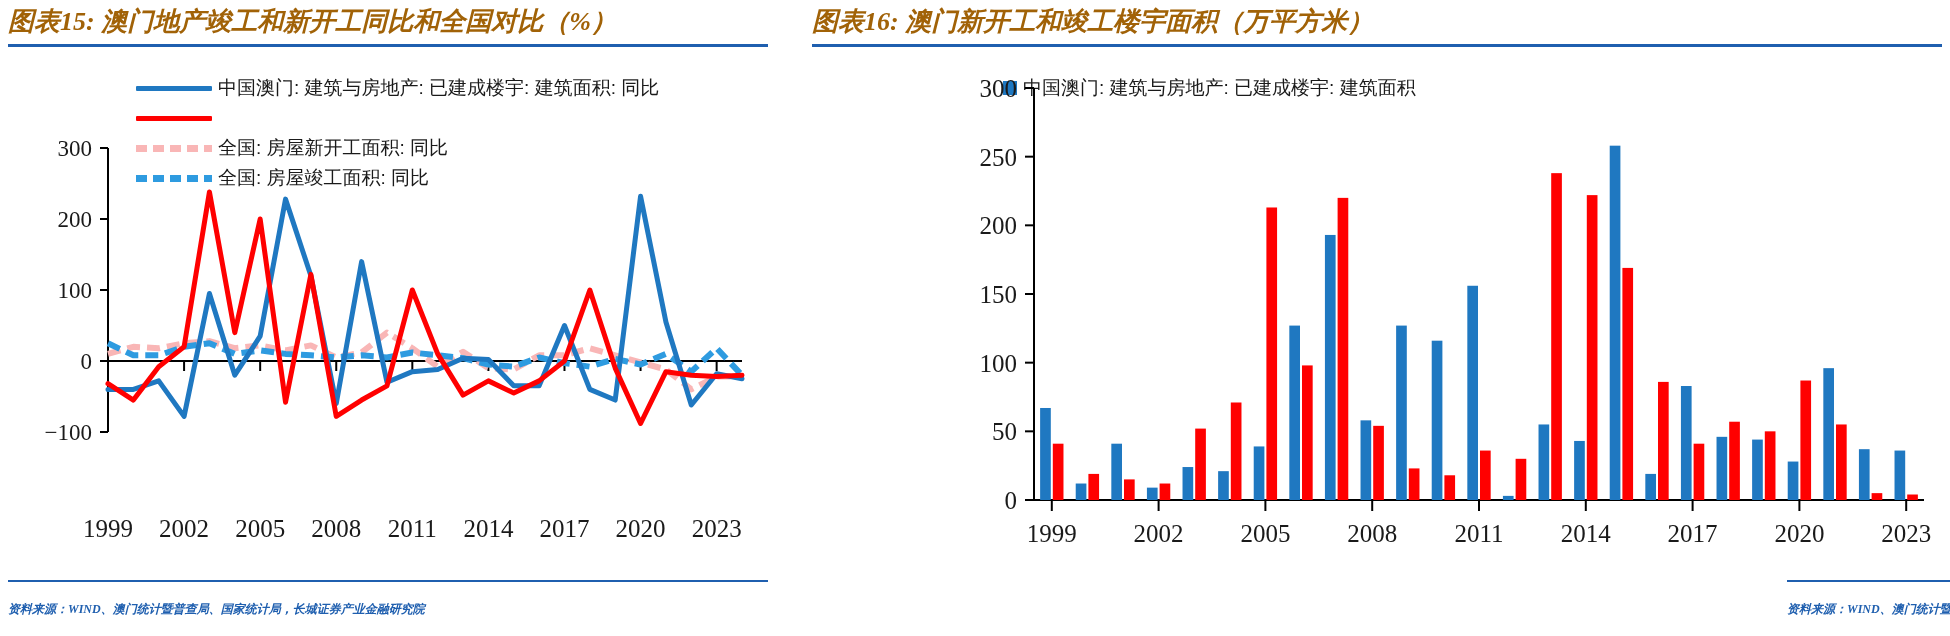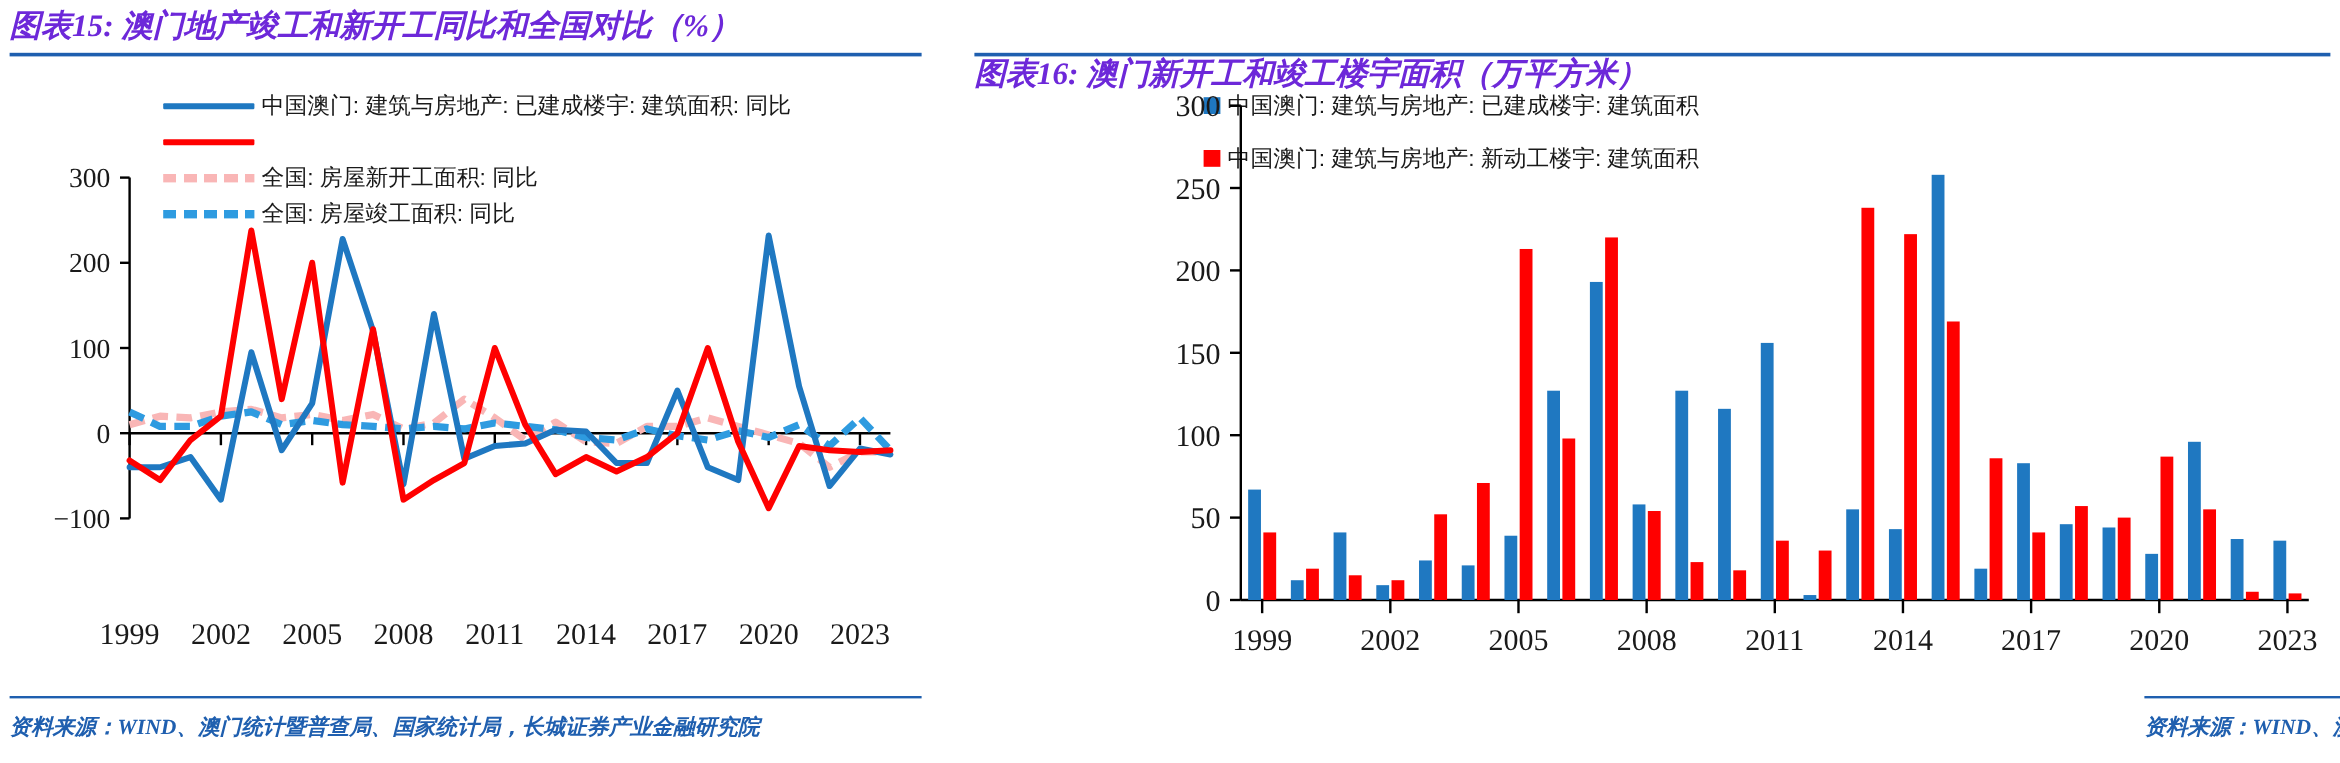--- a/index.html
+++ b/index.html
@@ -23,26 +23,26 @@
   .panel-left  { width: 975px; }
   .panel-right { width: 975px; }
 
   
   .fig-title {
     position: absolute;
     top: 4px;
     font-style: italic;
     font-weight: bold;
     font-size: 26px;
-    color: #6d28d9;
+    color: #a16207;
     white-space: nowrap;
     letter-spacing: 0px;
   }
   .panel-left .fig-title  { left: 8px; }
-  .panel-right .fig-title { left: 812px; margin-top: 40px; }
+  .panel-right .fig-title { left: 812px; }
 
   .title-rule {
     position: absolute;
     top: 44px;
     height: 3px;
     background: #1F5FAF;
   }
   .panel-left .title-rule  { left: 8px;   width: 760px; }
   .panel-right .title-rule { left: 812px; width: 1130px; }
 
@@ -54,21 +54,21 @@
     background: #1F5FAF;
   }
   .panel-left .src-rule  { left: 8px;   width: 760px; }
   .panel-right .src-rule { left: 812px; width: 1130px; }
 
   .src-text {
     position: absolute;
     bottom: 18px;
     font-style: italic;
     font-weight: bold;
-    font-size: 18px;
+    font-size: 12px;
     color: #1F5FAF;
     white-space: nowrap;
   }
   .panel-left .src-text  { left: 8px; }
   .panel-right .src-text { left: 812px; }
 
   
   .plot {
     position: absolute;
     overflow: visible;
@@ -186,24 +186,20 @@
 
   <div class="panel panel-right">
 
     <div class="fig-title" style="left:-163px;">图表16:  澳门新开工和竣工楼宇面积（万平方米）</div>
     <div class="title-rule" style="left:-163px; width:1130px;"></div>
 
     <div class="legend" style="left:28px; top:74px; gap:16px;">
       <div class="legend-row">
         <span class="swatch-box" style="background:#1F78C1;"></span>
         <span class="legend-text">中国澳门: 建筑与房地产: 已建成楼宇: 建筑面积</span>
-      </div>
-      <div class="legend-row">
-        <span class="swatch-box" style="background:#FF0000;"></span>
-        <span class="legend-text">中国澳门: 建筑与房地产: 新动工楼宇: 建筑面积</span>
       </div>
     </div>
 
     <div class="plot" id="right-plot" style="left:-163px; top:0px; width:1130px; height:560px;">
       <svg id="right-svg" width="1130" height="560">
           <line x1="222" y1="88" x2="222" y2="500" stroke="#000" stroke-width="2"></line>
           <line x1="222" y1="500" x2="1112" y2="500" stroke="#000" stroke-width="2"></line>
           <line x1="213" y1="500" x2="222" y2="500" stroke="#000" stroke-width="2"></line>
           <text x="205" y="509" text-anchor="end" font-family="Liberation Serif, serif" font-size="25" fill="#1a1a1a">0</text>
           <line x1="213" y1="431.33333333333337" x2="222" y2="431.33333333333337" stroke="#000" stroke-width="2"></line>

